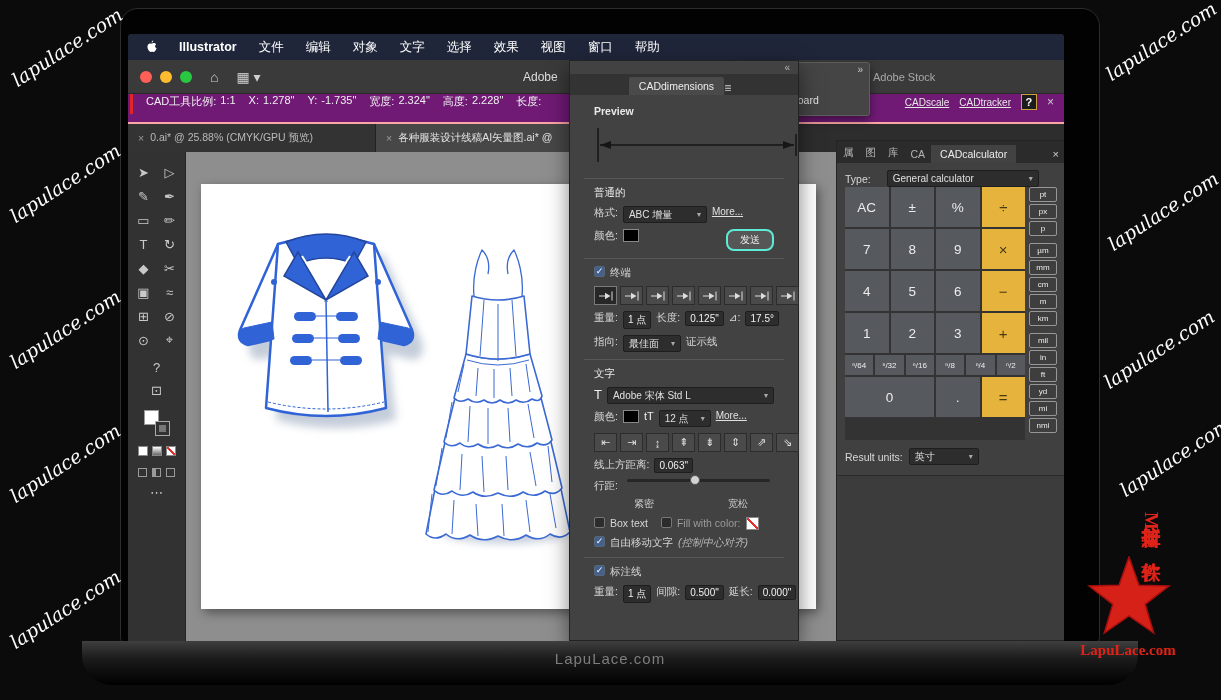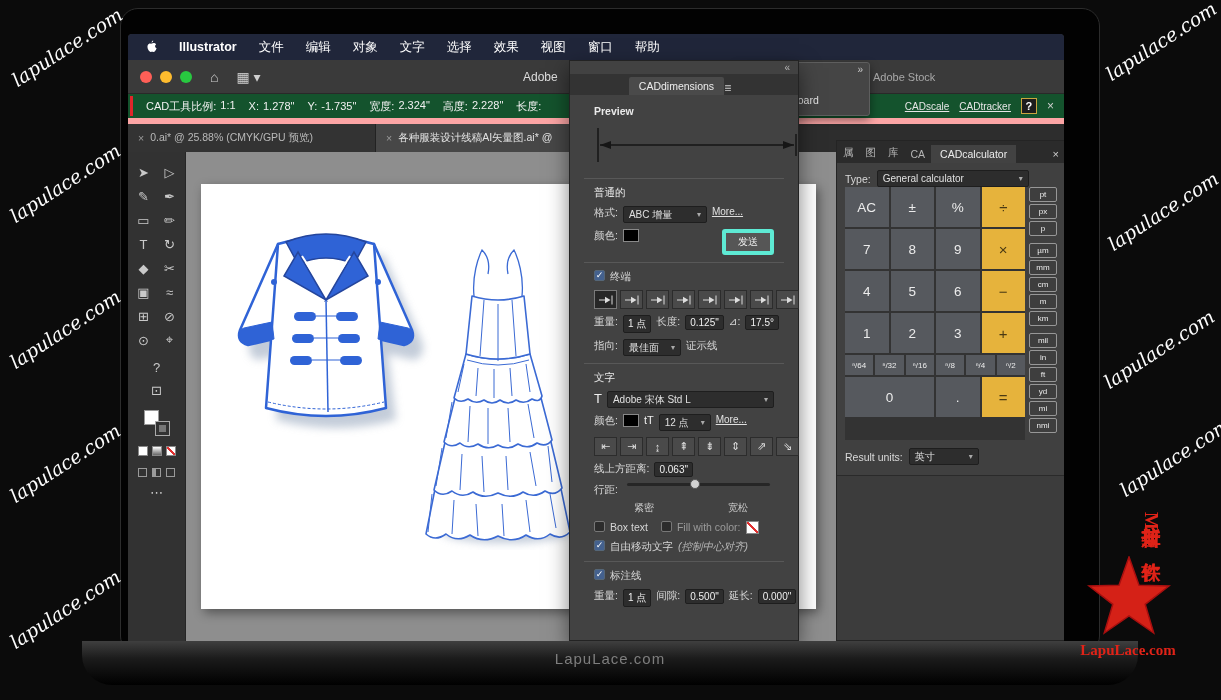--- a/index.html
+++ b/index.html
@@ -30,22 +30,22 @@
           display:flex;align-items:center;gap:22px;padding-left:16px;font-size:12.5px;color:#fff}
 .menu-bar .appname{font-weight:bold}
 .title-bar{position:absolute;left:0;top:26px;width:936px;height:34px;background:#3a3a3a;
            border-bottom:1px solid #292929;display:flex;align-items:center}
 .tl{width:12px;height:12px;border-radius:50%;margin-left:8px;display:inline-block}
 .tl.red{background:#ff5f57;margin-left:12px}.tl.yellow{background:#febc2e}.tl.green{background:#28c840}
 .tb-icon{color:#cfcfcf;font-size:14px;margin-left:18px}
 .win-title{position:absolute;left:395px;color:#ddd;font-size:12px}
 .stock-text{position:absolute;left:745px;color:#a8a8a8;font-size:11px}
 
-.control-bar{position:absolute;left:0;top:60px;width:936px;height:30px;background:#14532d;
-             border-bottom:6px solid #fca5a5;display:flex;align-items:center;font-size:11px;color:#f0f0f0}
+.control-bar{position:absolute;left:0;top:60px;width:936px;height:30px;background:#701a75;
+             border-bottom:2px solid #fca5a5;display:flex;align-items:flex-start;font-size:11px;color:#f0f0f0}
 .redmark{width:3px;height:20px;background:#e0262b;margin-left:2px}
 .cfield{display:flex;gap:4px;margin-left:13px;white-space:nowrap}
 .cb-links{position:absolute;right:10px;display:flex;align-items:center;gap:10px}
 .cb-links .lnk{color:#e6e6e6;text-decoration:underline;font-size:10px}
 .helpbox{width:16px;height:16px;border:1px solid #caa53f;background:#1c1c1c;color:#fff;
          display:flex;align-items:center;justify-content:center;font-size:11px;font-weight:bold}
 .cbclose{color:#cfcfcf;font-size:12px}
 
 .tab-bar{position:absolute;left:0;top:90px;width:936px;height:28px;background:#2d2d2d;display:flex}
 .doctab{height:28px;display:flex;align-items:center;gap:6px;padding:0 10px;font-size:10.5px;
@@ -101,21 +101,21 @@
 .dims-menu{color:#cfcfcf;font-size:12px}
 .dims-body{padding:6px 24px 0}
 .drow{display:flex;align-items:flex-start;gap:5px;margin:6px 0;white-space:nowrap}
 .dsep{height:1px;background:#585858;margin:7px -10px}
 .sect{color:#eaeaea;margin:4px 0 2px}
 .endbtn{width:23px;height:19px;background:#4a4a4a;border:1px solid #2c2c2c;display:inline-flex;
         align-items:center;justify-content:center;flex:none}
 .endbtn.on{background:#272727;border-color:#7a7a7a}
 .alnbtn{width:23px;height:19px;background:#4a4a4a;border:1px solid #2c2c2c;color:#ddd;font-size:11px;
         display:inline-flex;align-items:center;justify-content:center;flex:none}
-.btn{background:#565656;border:4px solid #5eead4;border-radius:3px;color:#eee;font-size:10px;
+.btn{background:#565656;border:2px solid #5eead4;border-radius:8px;color:#eee;font-size:10px;
      padding:2px 12px}
 .slider{position:relative;height:3px;background:#262626;border-radius:2px;flex:1;margin:0 4px}
 .thumb{position:absolute;left:44%;top:-4px;width:10px;height:10px;border-radius:50%;background:#d2d2d2;border:1px solid #555}
 .muted{color:#9a9a9a}
 .note{color:#b5b5b5;font-style:italic}
 .spread{display:flex;justify-content:space-between;font-size:10px;color:#cfcfcf;padding:0 26px 0 40px;margin-top:-2px}
 
 
 .dash{position:absolute;left:608px;top:28px;width:134px;height:54px;background:#454545;
       border:1px solid #5e5e5e;border-radius:3px;z-index:30;box-shadow:0 4px 10px rgba(0,0,0,.45)}
@@ -123,21 +123,21 @@
 .dash .ttl{position:absolute;left:10px;bottom:9px;font-size:10.5px;color:#e2e2e2}
 
 
 .dock{position:absolute;left:708px;top:106px;width:230px;height:501px;background:#404040;
       border:1px solid #242424;z-index:20;display:flex;flex-direction:column}
 .dock-tabs{height:22px;background:#2b2b2b;display:flex;align-items:flex-end;font-size:10.5px;color:#b5b5b5}
 .dtab{padding:3px 6px;flex:none}
 .dtab.active{background:#424242;color:#ececec;padding:3px 9px}
 .dclose{margin-left:auto;padding:0 6px 3px;color:#cfcfcf;font-size:11px}
 .dock-body{padding:7px 8px 0}
-.type-row{display:flex;align-items:center;gap:6px;font-size:10.5px;color:#d8d8d8}
+.type-row{display:flex;align-items:center;gap:16px;font-size:10.5px;color:#d8d8d8}
 .calc-display{font-size:15px;color:#fff;margin:8px 0 6px;padding-left:2px}
 .calc-wrap{display:flex;gap:4px}
 .keys{display:grid;grid-template-columns:repeat(12,1fr);grid-template-rows:repeat(4,40px) 20px 40px;
       gap:2px;background:#333;width:180px;flex:none}
 .key{display:flex;align-items:center;justify-content:center;background:#56595e;color:#ececec;
      font-size:13.5px;border:none}
 .key.op{background:#e6b33c;color:#4a3a14;font-size:15px}
 .key.frac{font-size:8px;letter-spacing:0}
 .s3{grid-column:span 3}.s2{grid-column:span 2}.s6{grid-column:span 6}
 .units{display:flex;flex-direction:column;width:30px}

